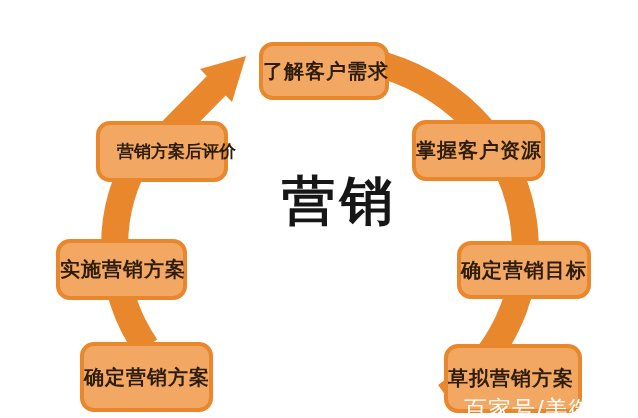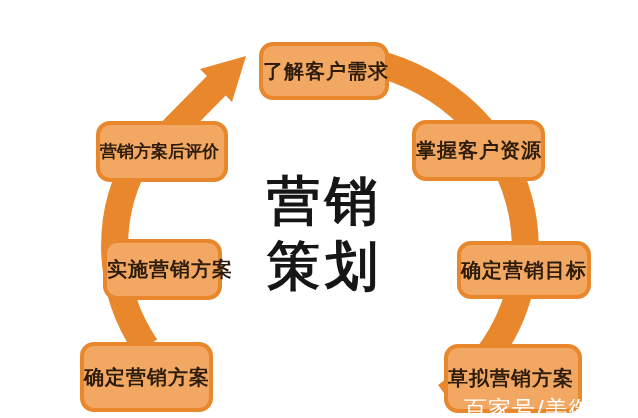--- a/index.html
+++ b/index.html
@@ -55,28 +55,28 @@
     font-size:20px;
     font-weight:700;
     white-space:nowrap;
     letter-spacing:1px;
   }
   .step-1{left:259px;top:42px;width:130px;height:58px;}
   .step-2{left:412px;top:120px;width:133px;height:61px;}
   .step-3{left:457px;top:241px;width:134px;height:58px;}
   .step-4{left:444px;top:344px;width:138px;height:69px;}
   .step-5{left:80px;top:342px;width:133px;height:70px;}
-  .step-6{left:56px;top:239px;width:119px;height:61px;margin-left:47px;}
-  .step-7{left:96px;top:121px;width:132px;height:61px;font-size:17px;letter-spacing:0;}
+  .step-6{left:56px;top:239px;width:131px;height:61px;}
+  .step-7{left:96px;top:121px;width:132px;height:61px;font-size:17px;letter-spacing:0;padding-left:17px;}
   .center-title{
     position:absolute;
     left:252px;
     top:168px;
     width:146px;
-    text-align:center;
+    text-align:right;
     color:var(--center-text);
     font-size:53px;
     line-height:65px;
     font-weight:800;
     letter-spacing:5px;
   }
   .watermark{
     position:absolute;
     left:464px;
     top:394px;
@@ -116,18 +116,17 @@
   </div>
   <div class="step step-6">
     <span>实施营销方案</span>
   </div>
   <div class="step step-7">
     <span>营销方案后评价</span>
   </div>
 
   <div class="center-title">
     <div>营销</div>
-    <div>策划</div>
   </div>
 
   <div class="watermark">百家号/美御</div>
 
 </div>
 
 </body></html>

